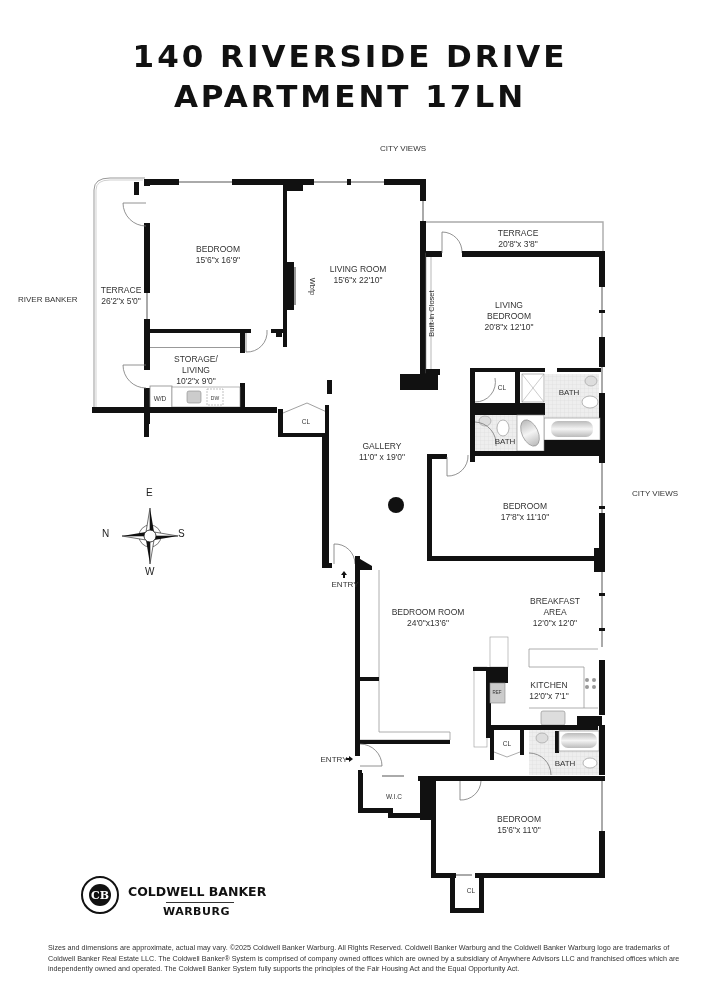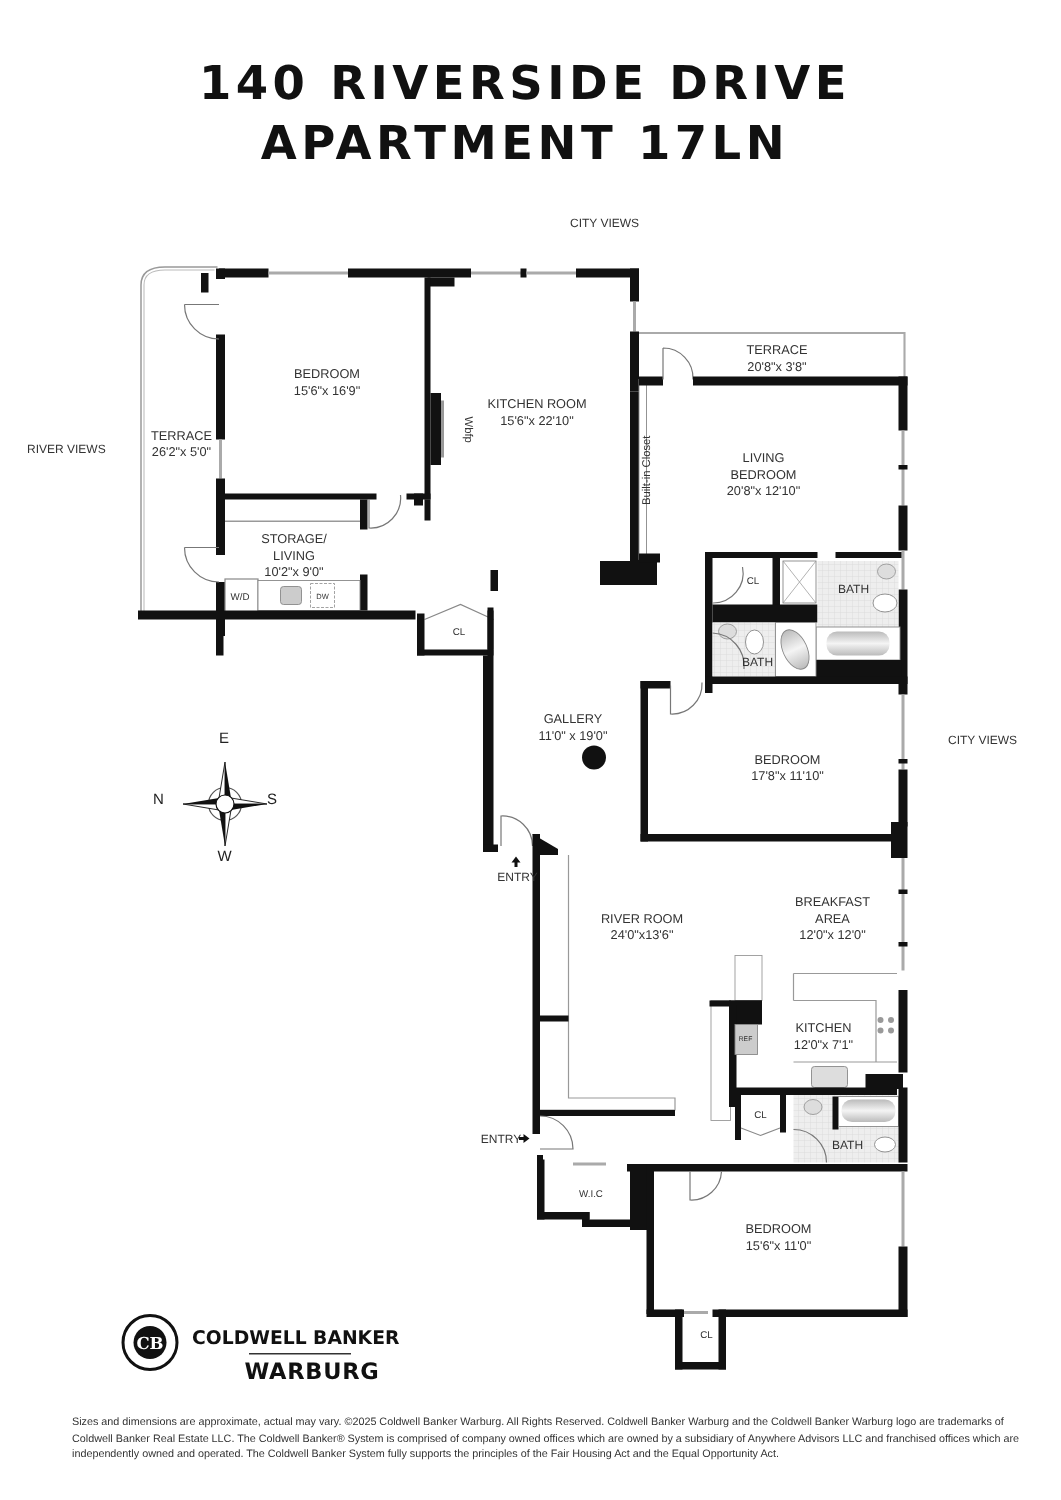--- a/index.html
+++ b/index.html
@@ -7,32 +7,32 @@
   .title { position:absolute; left:0; width:700px; text-align:center; font-family:"DejaVu Sans", sans-serif; font-weight:bold; font-size:31px; letter-spacing:3px; color:#111; }
   .title.l1 { top:38px; }
   .title.l2 { top:78px; }
   .plan { position:absolute; left:0; top:0; width:707px; height:1000px; }
   .lbl { position:absolute; font-size:8.5px; text-align:center; color:#333; line-height:11px; white-space:nowrap; transform:translateX(-50%); }
   .lbl.small { font-size:6.5px; }
   .views { position:absolute; font-size:8px; color:#333; white-space:nowrap;text-align:right; }
   .logo { position:absolute; left:80px; top:875px; width:180px; height:50px; }
   .logo-text1 { position:absolute; left:48px; top:9px; font-family:"DejaVu Sans", sans-serif; font-weight:bold; font-size:12.5px; color:#111; white-space:nowrap; }
   .logo-rule { position:absolute; left:86px; top:27px; width:68px; height:1px; background:#333; }
-  .logo-text2 { position:absolute; left:83px; top:30px; font-family:"DejaVu Sans", sans-serif; font-weight:bold; font-size:15px; color:#111; letter-spacing:0.5px; white-space:nowrap; }
+  .logo-text2 { position:absolute; left:83px; top:30px; font-family:"DejaVu Sans", sans-serif; font-weight:bold; font-size:11px; color:#111; letter-spacing:0.5px; white-space:nowrap; }
   .disclaimer { position:absolute; left:48px; top:943px; width:640px; font-size:7.2px; line-height:10.5px; color:#333; }
   .compass-lbl { position:absolute; font-size:10px; color:#222; }
 </style>
 </head>
 <body>
 
 <div class="title l1">140 RIVERSIDE DRIVE</div>
 <div class="title l2">APARTMENT 17LN</div>
 
 <div class="views" style="left:380px;top:144px;">CITY VIEWS</div>
-<div class="views" style="left:18px;top:295px;">RIVER VIEWS</div>
+<div class="views" style="left:18px;top:295px;">RIVER BANKER</div>
 <div class="views" style="left:632px;top:489px;">CITY VIEWS</div>
 
 <svg class="plan" viewBox="0 0 707 1000" xmlns="http://www.w3.org/2000/svg">
   <defs>
     <pattern id="tile" width="4" height="4" patternUnits="userSpaceOnUse">
       <rect width="4" height="4" fill="#eeeeee"></rect>
       <path d="M0 0H4M0 0V4" stroke="#d8d8d8" stroke-width="0.5"></path>
     </pattern>
     <linearGradient id="tub" x1="0" y1="0" x2="0" y2="1">
       <stop offset="0" stop-color="#bbb"></stop>
@@ -212,51 +212,51 @@
   <rect x="450" y="873" width="5" height="40" fill="#111"></rect>
   <rect x="450" y="908" width="34" height="5" fill="#111"></rect>
   <rect x="479" y="873" width="5" height="40" fill="#111"></rect>
 </svg>
 
 <div class="lbl" style="left:218px;top:244px;">
   <div>BEDROOM</div>
   <div>15'6"x 16'9"</div>
 </div>
 <div class="lbl" style="left:358px;top:264px;">
-  <div>KITCHEN ROOM</div>
+  <div>LIVING ROOM</div>
   <div>15'6"x 22'10"</div>
 </div>
 <div class="lbl" style="left:121px;top:285px;">
   <div>TERRACE</div>
   <div>26'2"x 5'0"</div>
 </div>
 <div class="lbl" style="left:196px;top:354px;">
   <div>STORAGE/</div>
   <div>LIVING</div>
   <div>10'2"x 9'0"</div>
 </div>
 <div class="lbl" style="left:518px;top:228px;">
   <div>TERRACE</div>
   <div>20'8"x 3'8"</div>
 </div>
 <div class="lbl" style="left:509px;top:300px;">
   <div>LIVING</div>
   <div>BEDROOM</div>
   <div>20'8"x 12'10"</div>
 </div>
-<div class="lbl" style="left:382px;top:441px;margin-top:33px;">
+<div class="lbl" style="left:382px;top:441px;">
   <div>GALLERY</div>
   <div>11'0" x 19'0"</div>
 </div>
 <div class="lbl" style="left:525px;top:501px;">
   <div>BEDROOM</div>
   <div>17'8"x 11'10"</div>
 </div>
 <div class="lbl" style="left:428px;top:607px;">
-  <div>RIVER ROOM</div>
+  <div>BEDROOM ROOM</div>
   <div>24'0"x13'6"</div>
 </div>
 <div class="lbl" style="left:555px;top:596px;">
   <div>BREAKFAST</div>
   <div>AREA</div>
   <div>12'0"x 12'0"</div>
 </div>
 <div class="lbl" style="left:549px;top:680px;text-align:center;">
   <div>KITCHEN</div>
   <div>12'0"x 7'1"</div>

